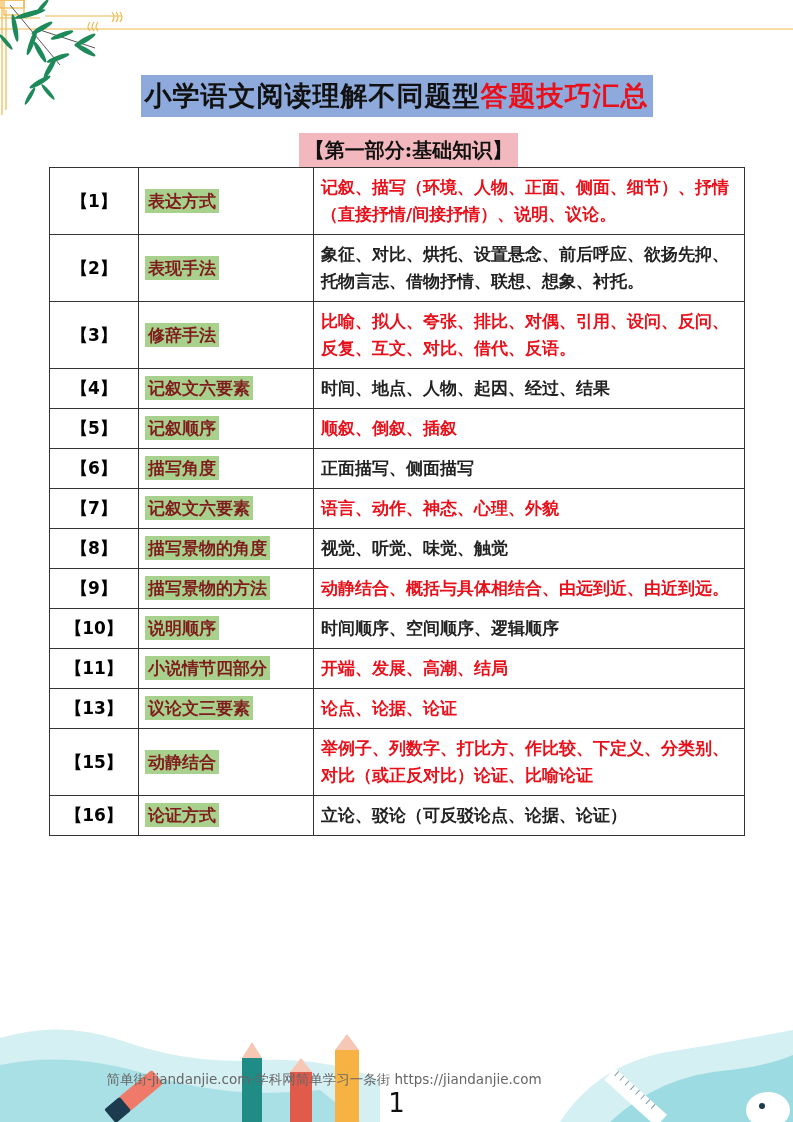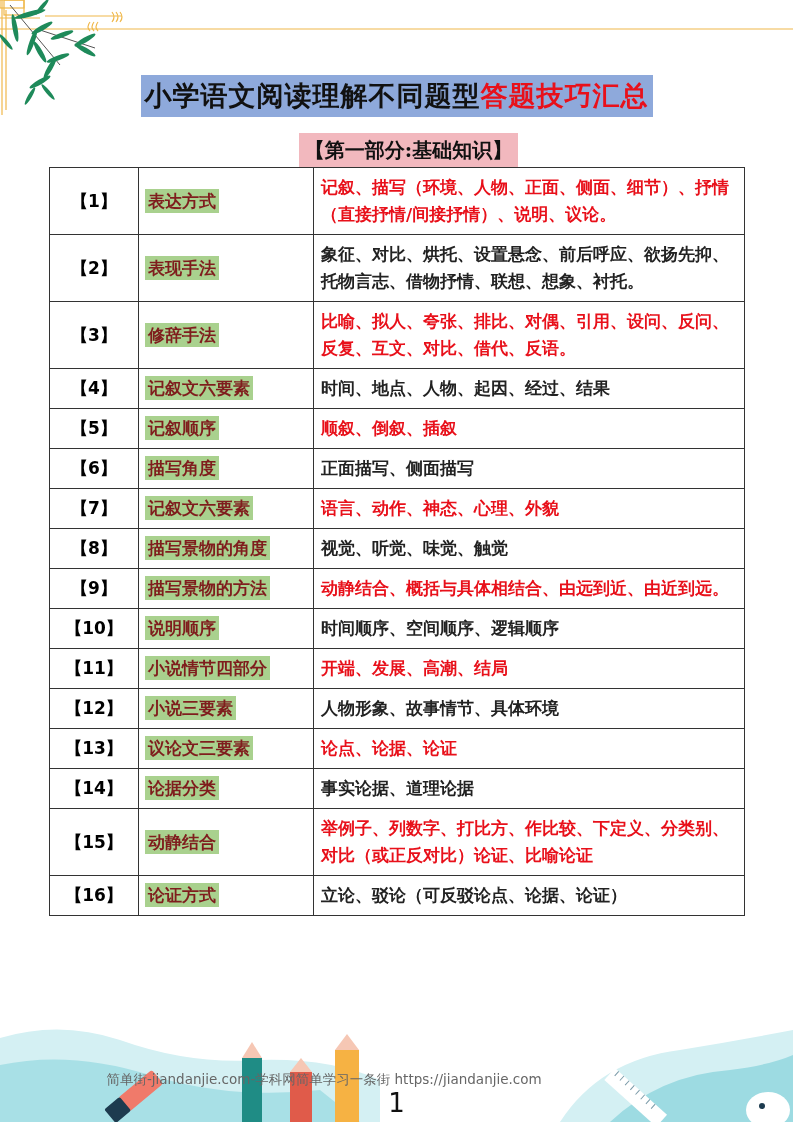--- a/index.html
+++ b/index.html
@@ -135,33 +135,23 @@
         <td class="num">【10】</td>
         <td class="term"><span>说明顺序</span></td>
         <td class="desc">时间顺序、空间顺序、逻辑顺序</td>
       </tr>
       <tr>
         <td class="num">【11】</td>
         <td class="term"><span>小说情节四部分</span></td>
         <td class="desc red">开端、发展、高潮、结局</td>
       </tr>
       <tr>
-        <td class="num">【12】</td>
-        <td class="term"><span>小说三要素</span></td>
-        <td class="desc">人物形象、故事情节、具体环境</td>
-      </tr>
-      <tr>
         <td class="num">【13】</td>
         <td class="term"><span>议论文三要素</span></td>
         <td class="desc red">论点、论据、论证</td>
-      </tr>
-      <tr>
-        <td class="num">【14】</td>
-        <td class="term"><span>论据分类</span></td>
-        <td class="desc">事实论据、道理论据</td>
       </tr>
       <tr>
         <td class="num">【15】</td>
         <td class="term"><span>动静结合</span></td>
         <td class="desc red">举例子、列数字、打比方、作比较、下定义、分类别、对比（或正反对比）论证、比喻论证</td>
       </tr>
       <tr>
         <td class="num">【16】</td>
         <td class="term"><span>论证方式</span></td>
         <td class="desc">立论、驳论（可反驳论点、论据、论证）</td>

